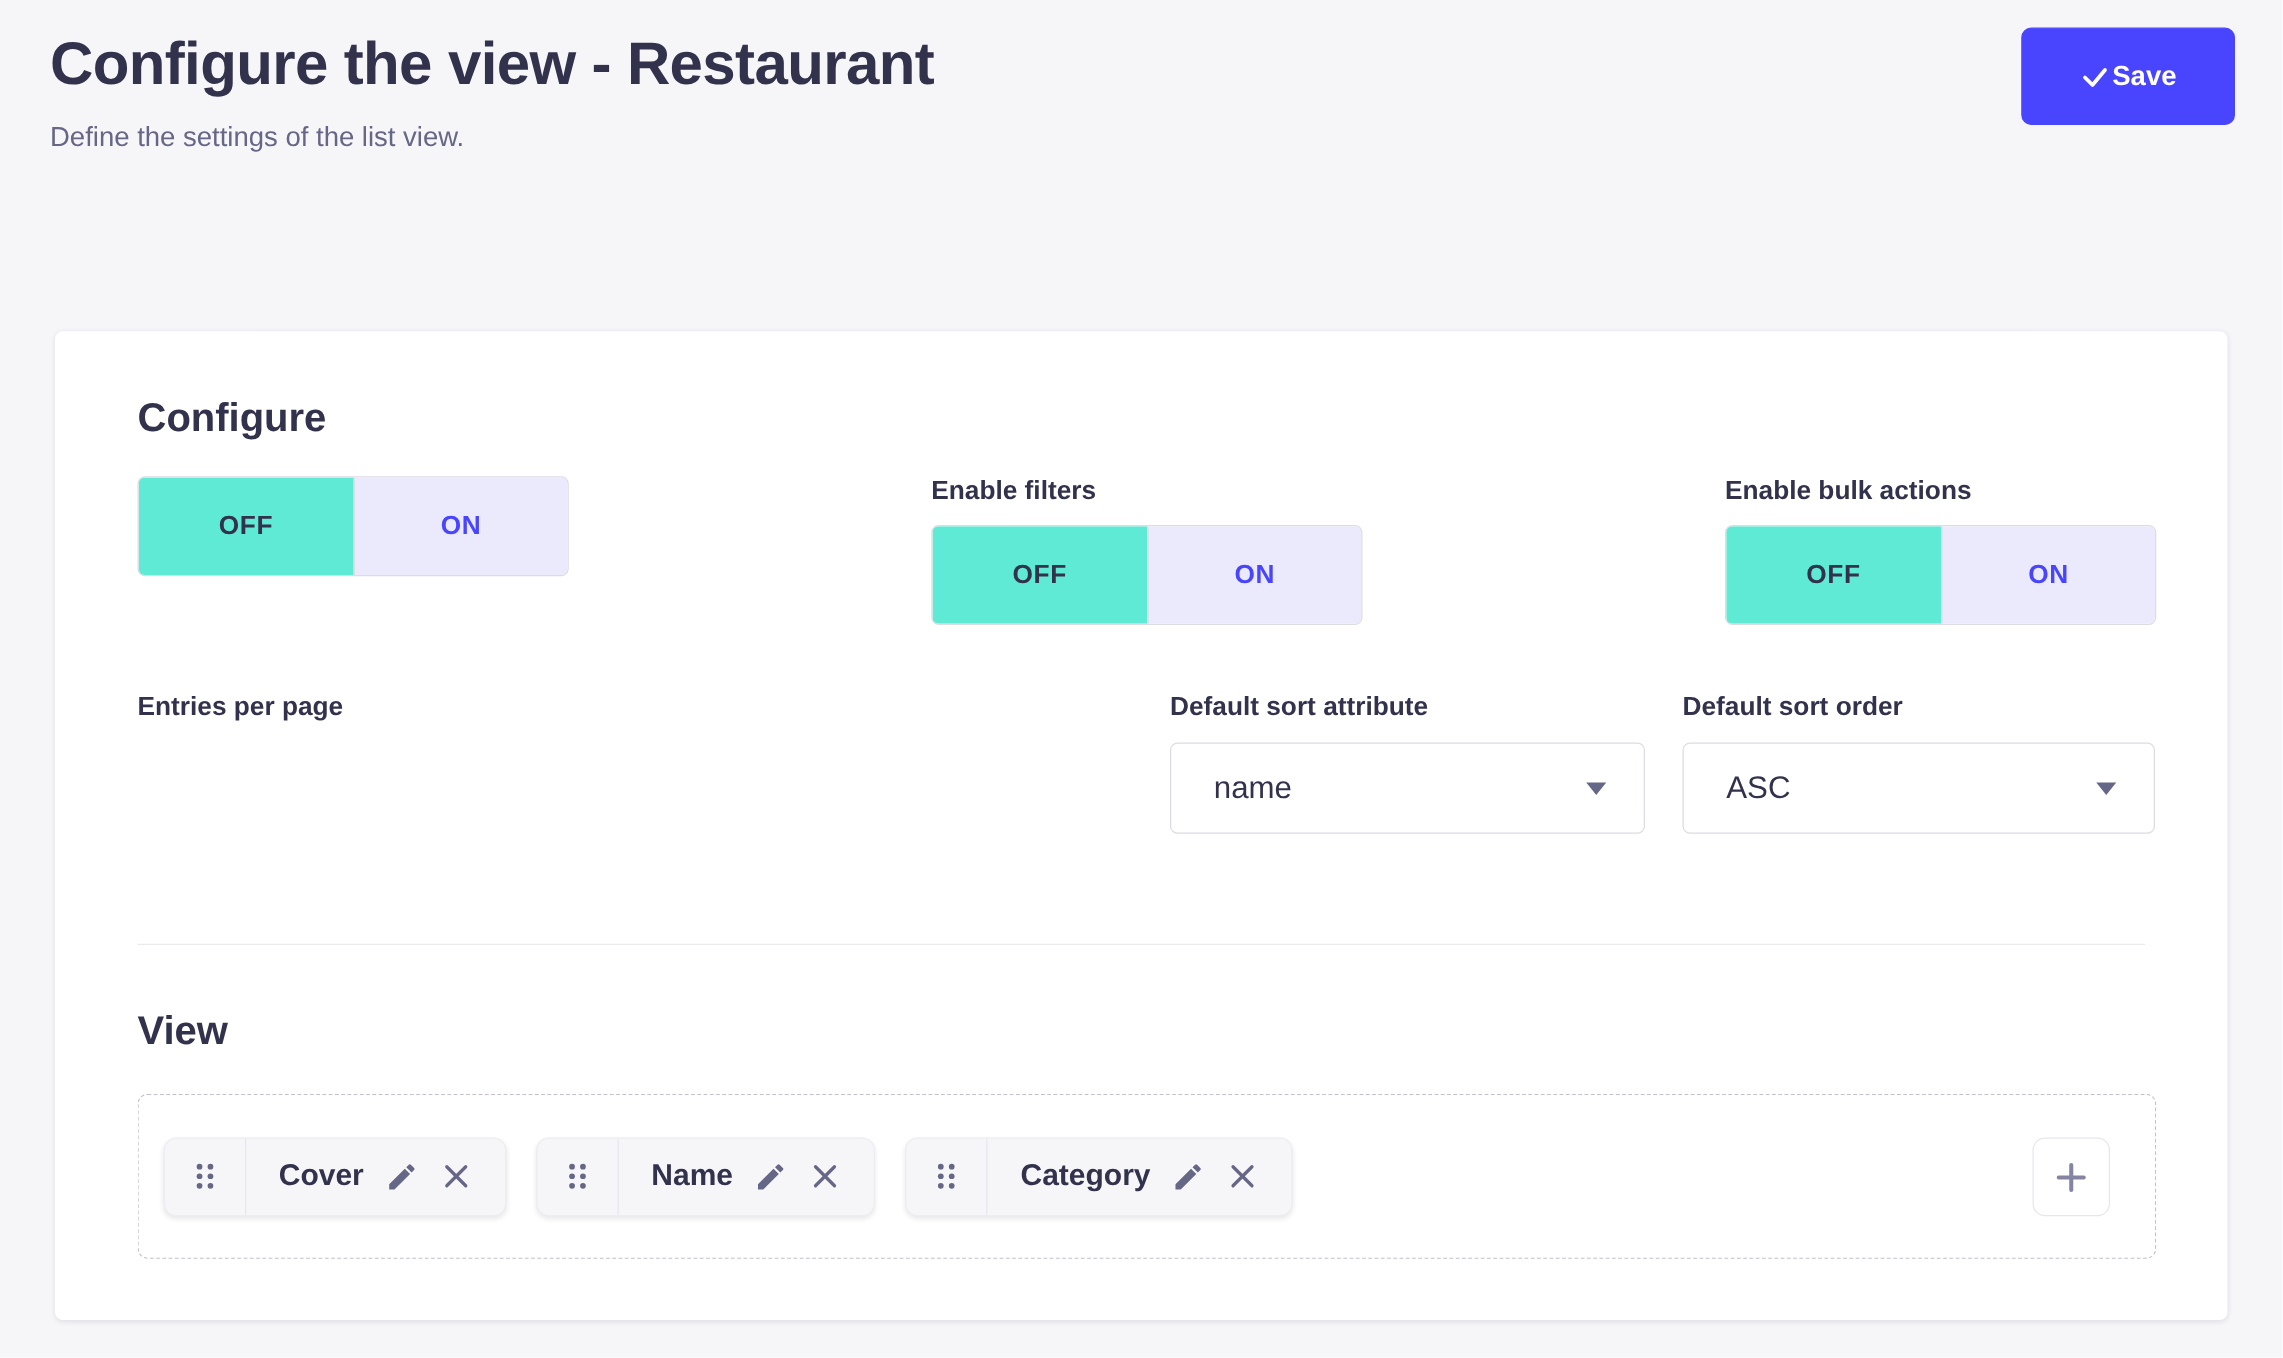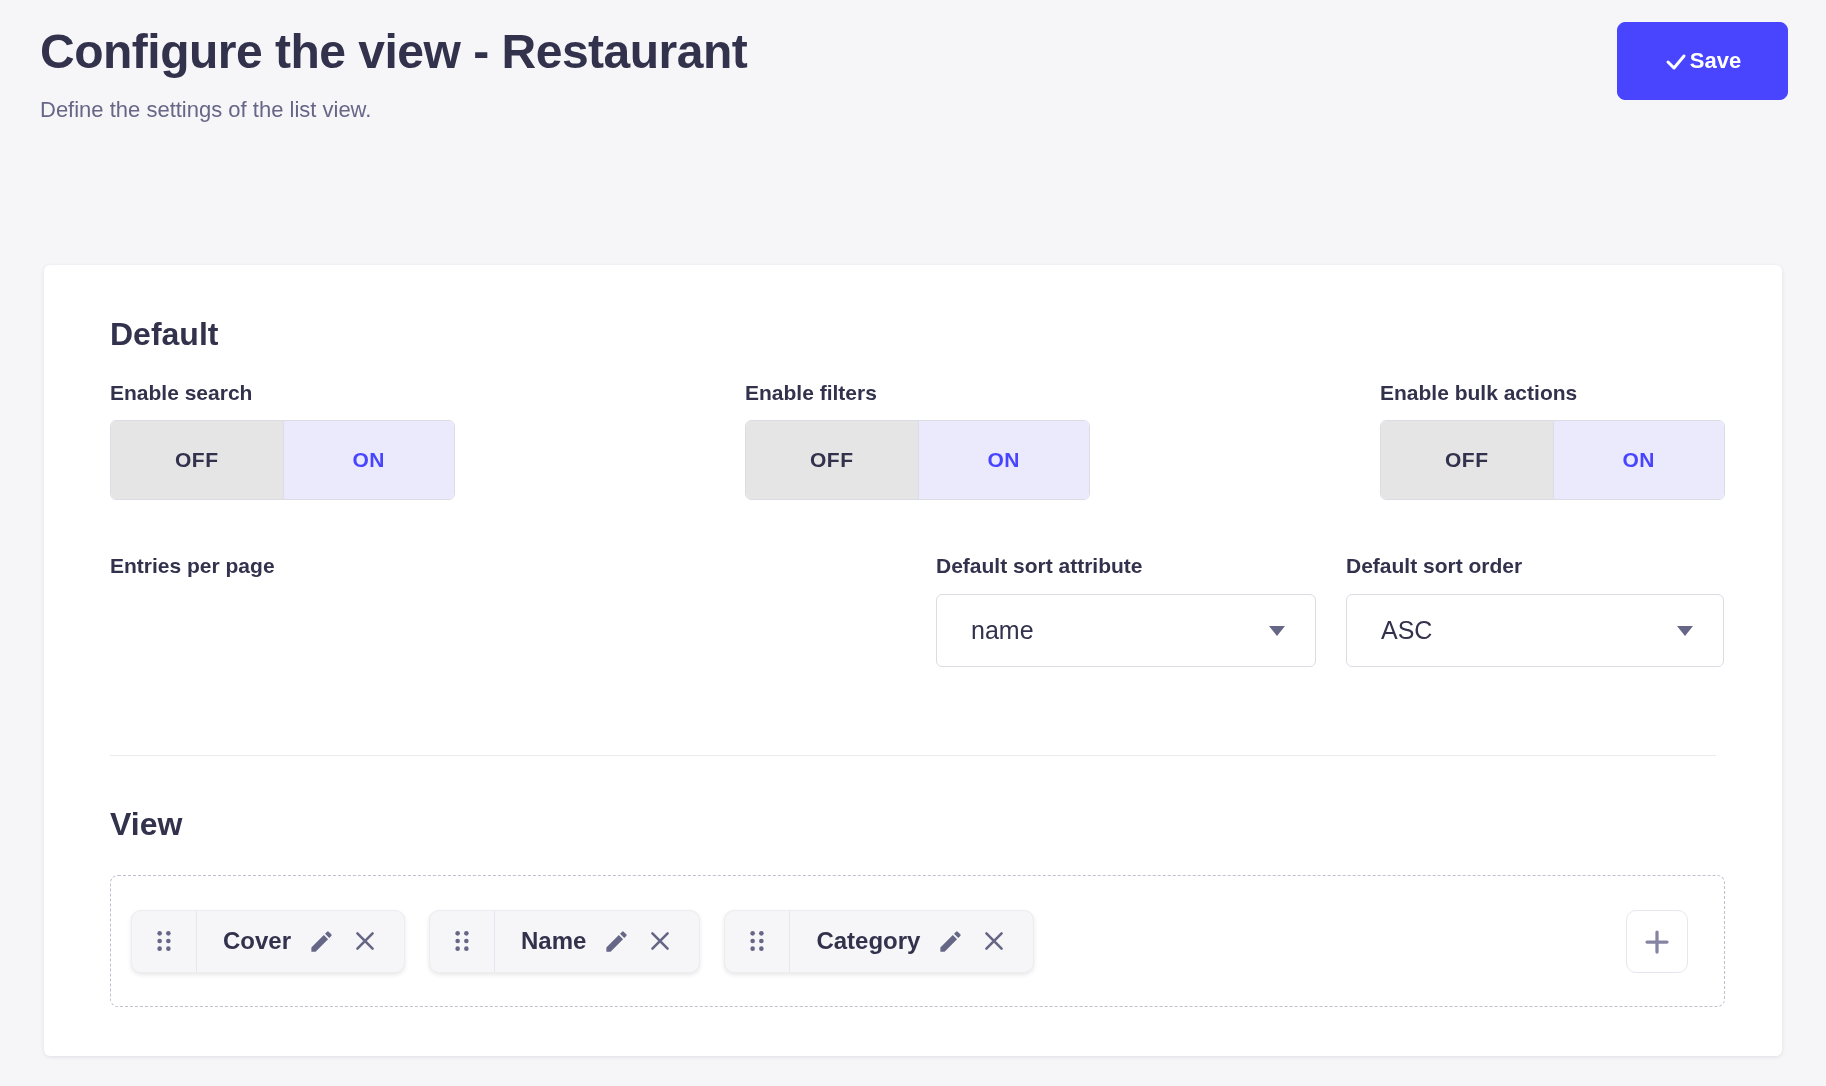--- a/index.html
+++ b/index.html
@@ -49,21 +49,21 @@
   .toggle-group { position: absolute; top: 116px; width: 345px; }
   .toggle-group .field-label { display: block; margin-bottom: 15px; }
   .toggle {
     display: flex; width: 345px; height: 80px;
     border: 1px solid #dcdce4; border-radius: 6px; overflow: hidden;
     background: #ffffff;
   }
   .toggle-option {
     flex: 1 1 50%; display: flex; align-items: center; justify-content: center;
     font-size: 21px; font-weight: bold; letter-spacing: 0.5px;
-    border: none; background: #e5e5e5; color: #32324d; cursor: pointer;
+    border: none; background: #5eead4; color: #32324d; cursor: pointer;
     font-family: "Liberation Sans", sans-serif;
   }
   .toggle-option.on { border-left: 1px solid #dcdce4; }
   .toggle-option.selected { background: #eaeafc; color: #4945ff; }
 
   
   .select-group { position: absolute; top: 289px; }
   .select-group .field-label { display: block; margin-bottom: 16px; }
   .select-box {
     position: relative; height: 73px;
@@ -127,24 +127,23 @@
   <p class="page-subtitle">Define the settings of the list view.</p>
   <button class="save-button">
     <svg width="24" height="24" viewBox="0 0 24 24" fill="none">
       <polyline points="4,13 10,19 20,7" stroke="#ffffff" stroke-width="3" stroke-linecap="round" stroke-linejoin="round"></polyline>
     </svg>
     <span>Save</span>
   </button>
 
   <div class="card">
 
-    <h2 class="section-heading settings-heading">Default</h2>
+    <h2 class="section-heading settings-heading">Configure</h2>
 
     <div class="toggle-group" style="left:66px">
-      <span class="field-label">Enable search</span>
       <div class="toggle">
         <button class="toggle-option off">OFF</button>
         <button class="toggle-option on selected">ON</button>
       </div>
     </div>
 
     <div class="toggle-group" style="left:701px">
       <span class="field-label">Enable filters</span>
       <div class="toggle">
         <button class="toggle-option off">OFF</button>

